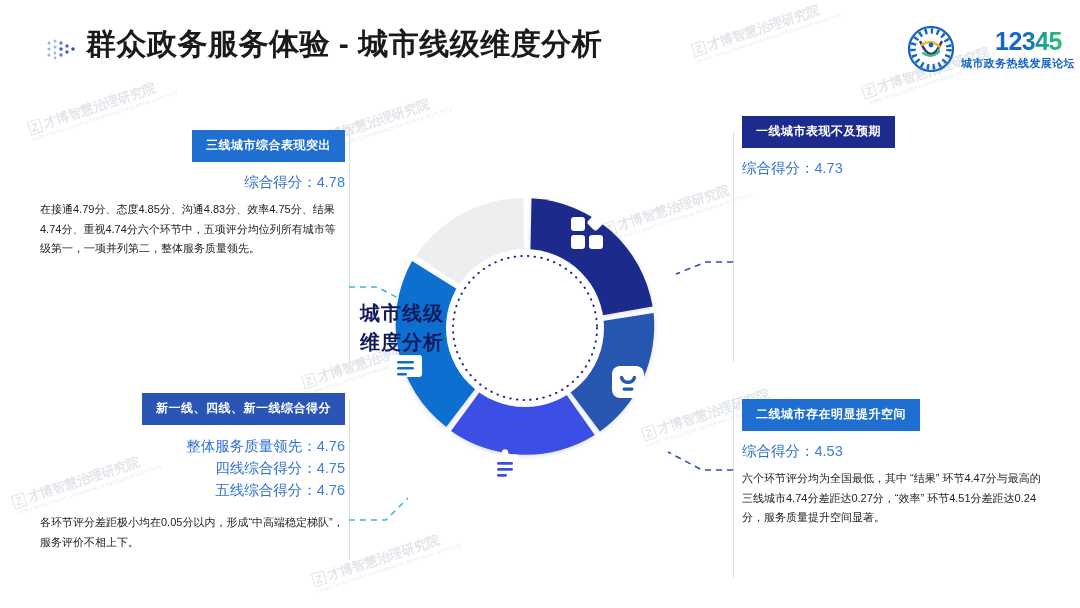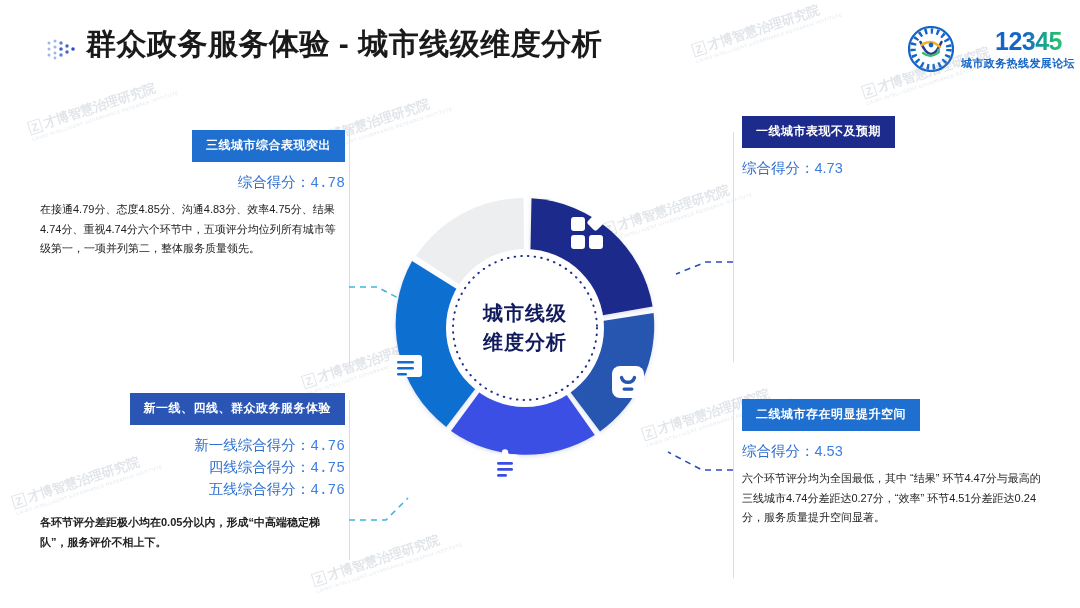--- a/index.html
+++ b/index.html
@@ -54,29 +54,29 @@
   .head-navy { background: #1d2c8c; }
   .head-mid  { background: #2a55b5; }
   .score {
     font-size: 14.5px; color: #2f6fd0; margin-top: 11px; white-space: nowrap;
   }
   .score .val { color: #3b7fe0; }
   .body-text {
     font-size: 11px; color: #222222; line-height: 1.78; margin-top: 8px;
   }
   .body-text b { color: #1d2c8c; }
-  .right-align { text-align: right; font-family: Liberation Mono, monospace; }
+  .right-align { text-align: right; }
   .sep-line { position: absolute; background: #d8dde6; width: 1px; }
 
   
   .donut { position: absolute; left: 360px; top: 163px; width: 330px; height: 330px; }
   .donut svg { display: block; }
   .center-label {
     position: absolute; left: 0; top: 0; width: 330px; height: 330px;
-    display: flex; flex-direction: column; align-items: center; justify-content: center;
+    display: flex; flex-direction: column; justify-content: center;
     font-size: 20px; font-weight: bold; color: #101a5c; line-height: 1.45;
     letter-spacing: 1px;
   }
   .seg-icon { position: absolute; }
 </style>
 </head>
 <body>
 
 <div id="slide">
 
@@ -143,34 +143,34 @@
       <div class="card-head head-blue">三线城市综合表现突出</div>
     </div>
     <div class="score right-align">
       <span>综合得分：</span><span class="val">4.78</span>
     </div>
     <div class="body-text">在接通4.79分、态度4.85分、沟通4.83分、效率4.75分、结果4.74分、重视4.74分六个环节中，五项评分均位列所有城市等级第一，一项并列第二，整体服务质量领先。</div>
   </div>
 
   <div class="card" style="left:40px; top:393px; width:305px;">
     <div style="text-align:right;">
-      <div class="card-head head-mid">新一线、四线、群众政务服务体验</div>
+      <div class="card-head head-mid">新一线、四线、新一线综合得分</div>
     </div>
     <div class="score right-align" style="line-height:1.5;">
       <div>
-        <span>新一线综合得分：</span><span class="val">4.76</span>
+        <span>整体服务质量领先：</span><span class="val">4.76</span>
       </div>
       <div>
         <span>四线综合得分：</span><span class="val">4.75</span>
       </div>
       <div>
         <span>五线综合得分：</span><span class="val">4.76</span>
       </div>
     </div>
-    <div class="body-text" style="margin-top:12px;font-weight:bold;">各环节评分差距极小均在0.05分以内，形成“中高端稳定梯队”，服务评价不相上下。</div>
+    <div class="body-text" style="margin-top:12px;">各环节评分差距极小均在0.05分以内，形成“中高端稳定梯队”，服务评价不相上下。</div>
   </div>
 
   <div class="card" style="left:742px; top:116px; width:300px;">
     <div class="card-head head-navy">一线城市表现不及预期</div>
     <div class="score">
       <span>综合得分：</span><span class="val">4.73</span>
     </div>
   </div>
 
   <div class="card" style="left:742px; top:399px; width:300px;">

